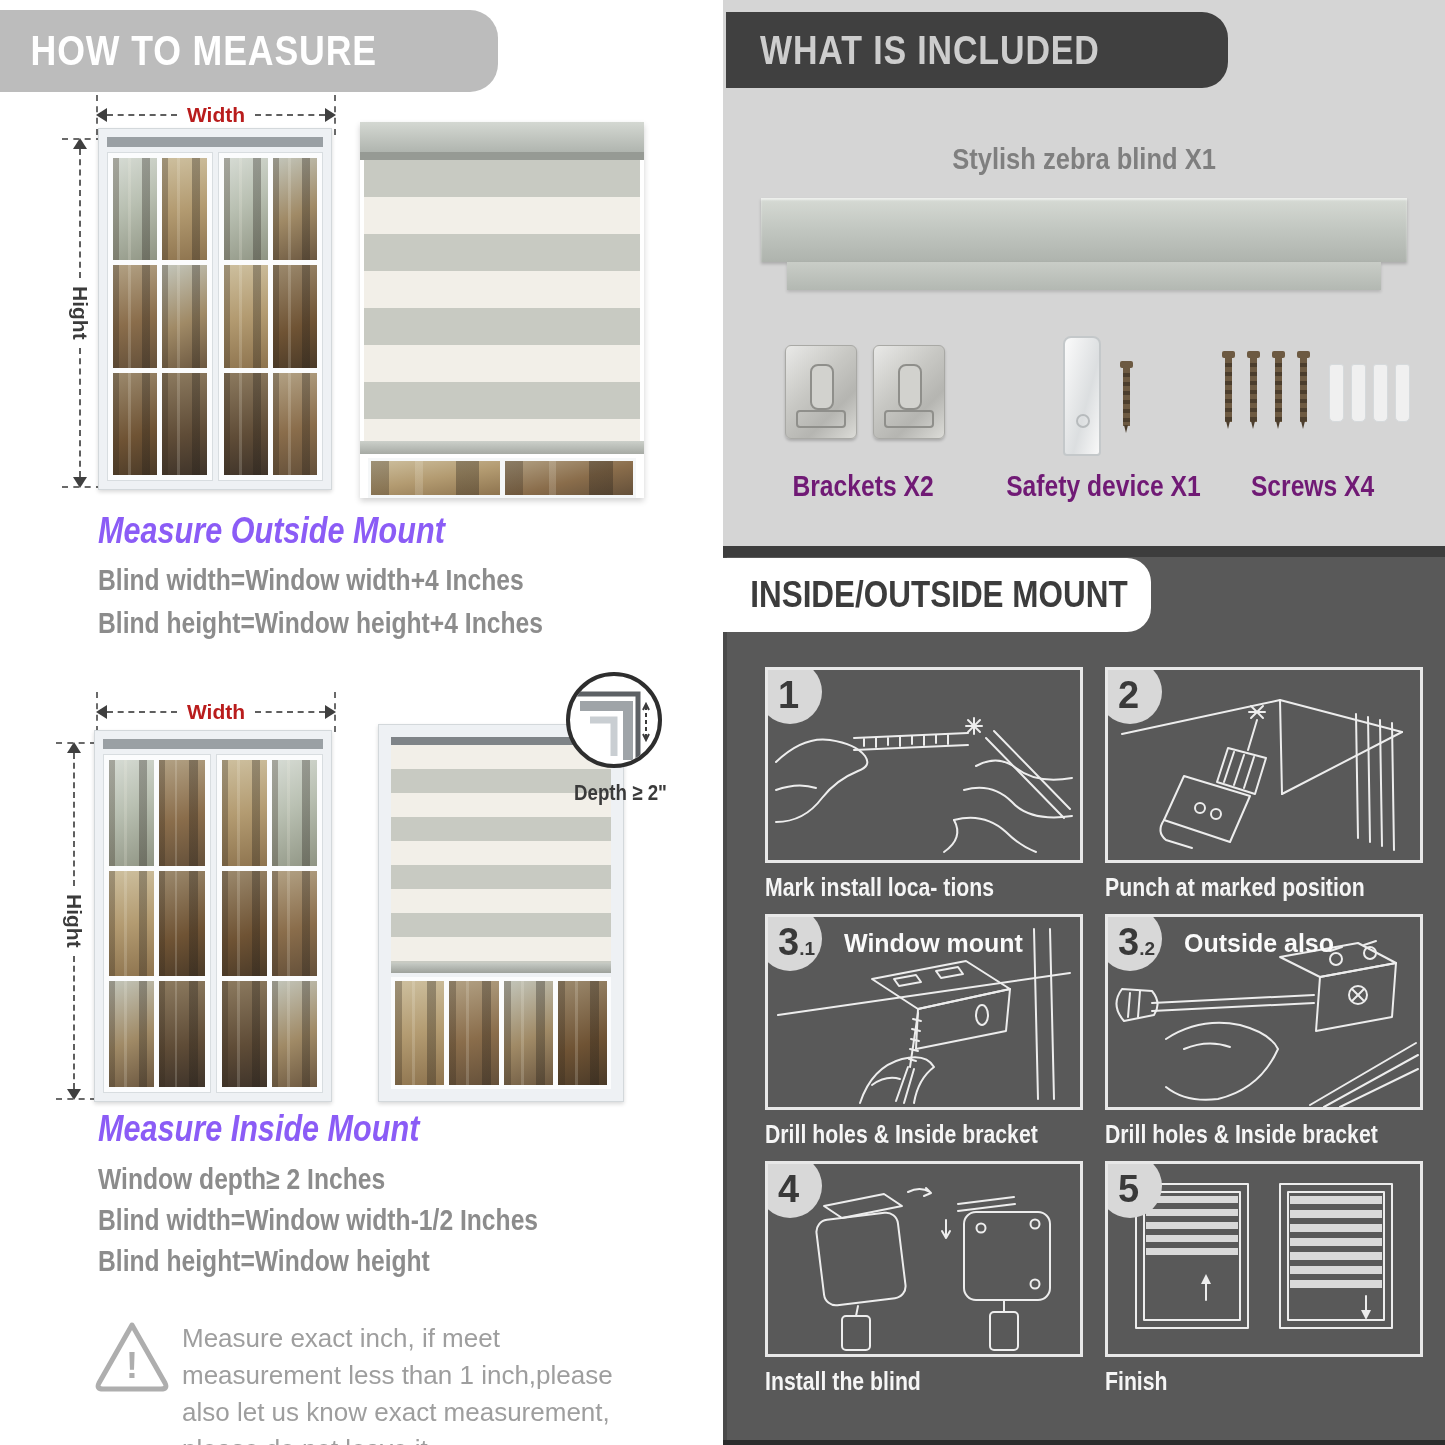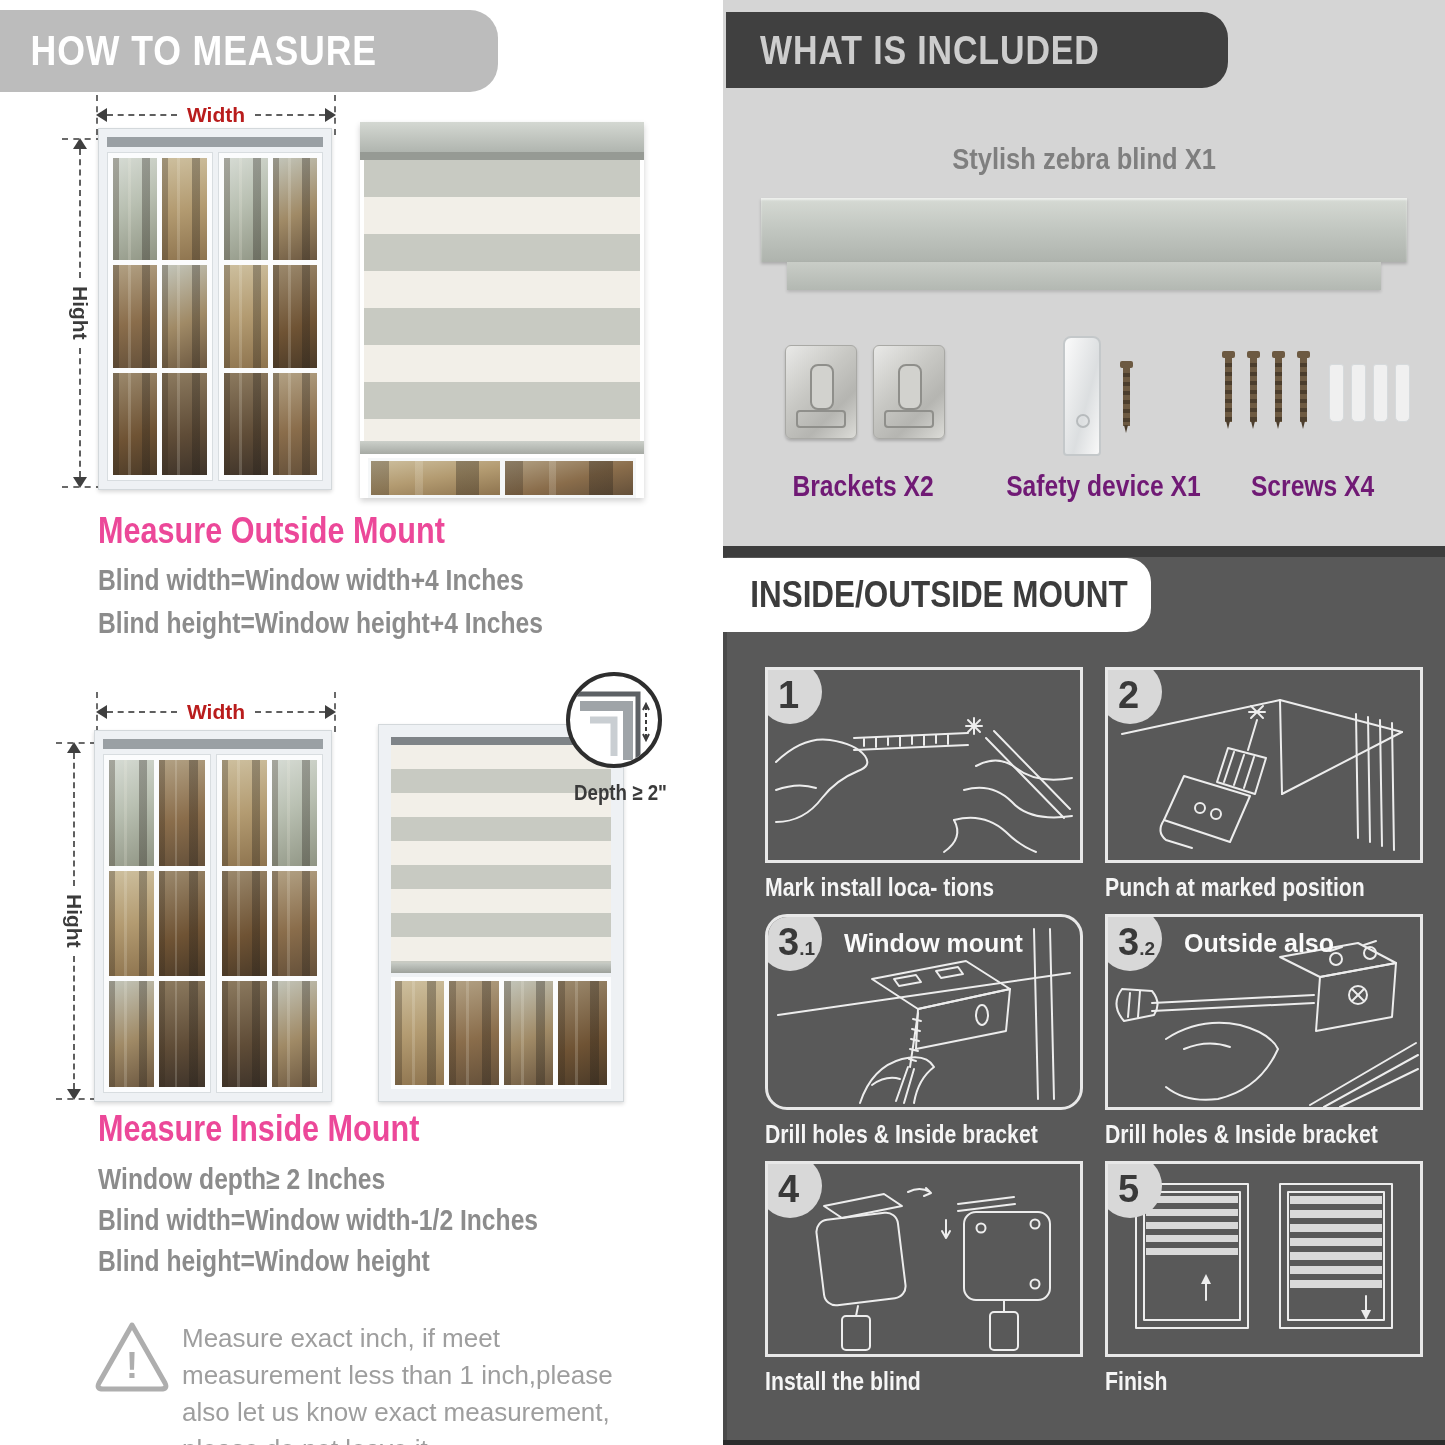--- a/index.html
+++ b/index.html
@@ -65,21 +65,21 @@
       padding:12px;box-sizing:border-box;display:flex;flex-direction:column;}
   .biw-cassette{height:8px;background:#7f8488;flex:0 0 auto;}
   .biw-stripes{flex:0 0 218px;background:repeating-linear-gradient(180deg,#f2efe8 0 24px,#c8cac2 24px 48px);}
   .biw-rail{height:10px;background:linear-gradient(180deg,#c6cac4,#9da19b);flex:0 0 auto;}
   .biw-panes{flex:1;margin-top:4px;background:#fbfcfd;display:grid;
       grid-template-columns:1fr 1fr 1fr 1fr;gap:5px;padding:4px;}
 
   .magnifier{border:4px solid #2e2e2e;border-radius:50%;background:#ffffff;overflow:hidden;}
   .depth-label{font-weight:bold;font-size:22px;color:#3b3b3b;}
 
-  .measure-heading{font-weight:bold;font-size:36px;color:#ec4899;}
+  .measure-heading{font-weight:bold;font-size:36px;color:#8b5cf6;font-style:italic;}
   .measure-line{font-weight:bold;font-size:29px;color:#8c8c8c;}
 
   .warn-text{font-size:26px;font-weight:500;color:#9e9e9e;line-height:37px;width:445px;}
 
   
   .included-panel{left:723px;top:0;width:722px;height:546px;background:#d5d5d5;}
   .included-banner{position:absolute;left:3px;top:12px;width:502px;height:76px;background:#404040;
       border-radius:0 26px 26px 0;display:flex;align-items:center;}
   .included-banner span{color:#cdcdcd;font-weight:bold;font-size:40px;letter-spacing:1px;padding-left:40px;}
   .product-label{position:absolute;left:0;top:142px;width:100%;text-align:center;
@@ -375,21 +375,21 @@
         </g>
       </svg>
       <div class="badge">
         <span class="num">2</span><span class="sub"></span>
       </div>
       <div class="tile-title"></div>
     </div>
     <div class="caption" style="left:378px;top:316px;">
       <span class="cond">Punch at  marked position</span></div>
 
-    <div class="tile" style="left:38px;top:357px;border-radius:22px;">
+    <div class="tile" style="left:38px;top:357px;">
       <svg viewBox="0 0 312 190">
         <g class="lineart">
           <line x1="10" y1="98" x2="302" y2="56"></line>
           <line x1="266" y1="12" x2="270" y2="182"></line>
             <line x1="282" y1="12" x2="286" y2="182"></line>
           <path d="M104 62 L198 44 L242 72 L150 92 Z"></path>
           <path d="M150 92 L242 72 L238 114 L148 132 Z"></path>
           <path d="M126 62 L148 58 L153 65 L131 69 Z"></path>
           <path d="M168 54 L190 50 L195 57 L173 61 Z"></path>
           <ellipse cx="214" cy="98" rx="6" ry="10"></ellipse>

